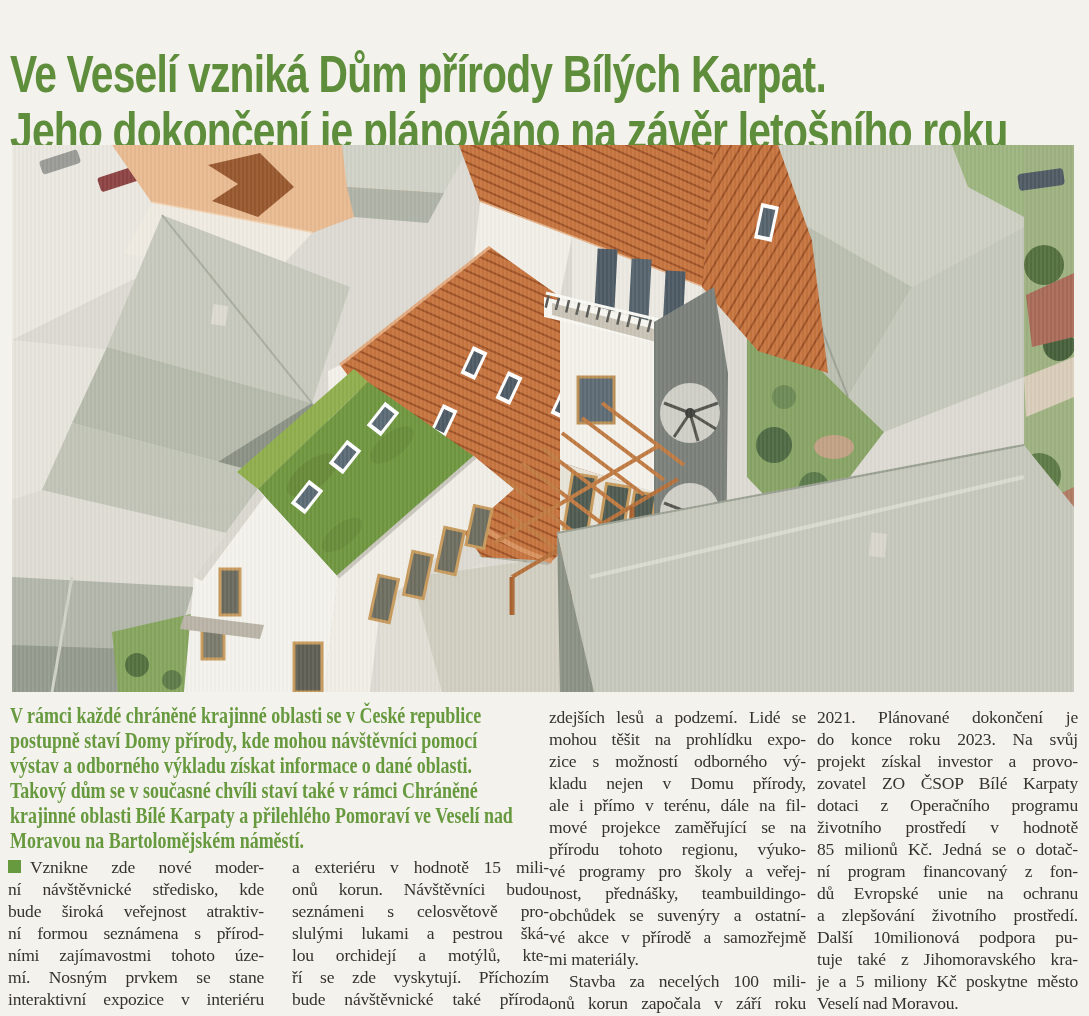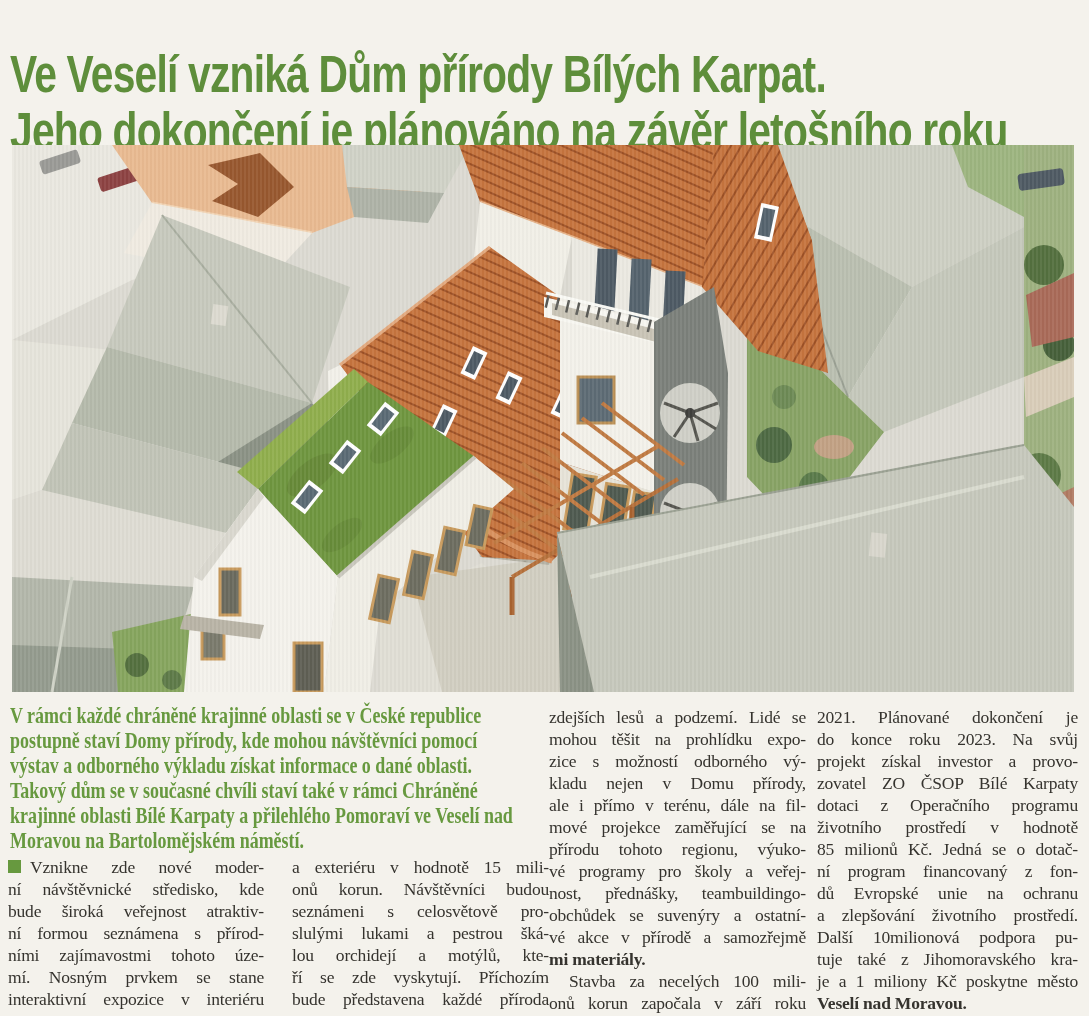--- a/index.html
+++ b/index.html
@@ -40,21 +40,21 @@
     font-size:17.5px;line-height:22px;letter-spacing:-0.2px;
   }
   #col1{left:8px;  top:856px;width:256px;}
   #col2{left:292px;top:856px;width:257px;}
   #col3{left:549px;top:706px;width:257px;}
   #col4{left:817px;top:706px;width:261px;}
   .bodyline{
     white-space:nowrap;height:22px;
     text-align:justify;text-align-last:justify;
   }
-  .bodyline.end{text-align-last:left;font-weight:bold;}
+  .bodyline.end{text-align-last:left;}
   .bodyline.indent{text-indent:20px;}
   .bullet{
     display:inline-block;width:13px;height:13px;
     background:var(--bullet-green,#67993f);
     margin-right:9px;vertical-align:baseline;
   }
 </style>
 </head>
 <body>
 
@@ -320,21 +320,21 @@
     <div class="bodyline">mí. Nosným prvkem se stane</div>
     <div class="bodyline">interaktivní expozice v interiéru</div>
   </div>
 <div class="col" id="col2">
     <div class="bodyline">a exteriéru v hodnotě 15 mili-</div>
     <div class="bodyline">onů korun. Návštěvníci budou</div>
     <div class="bodyline">seznámeni s celosvětově pro-</div>
     <div class="bodyline">slulými lukami a pestrou šká-</div>
     <div class="bodyline">lou orchidejí a motýlů, kte-</div>
     <div class="bodyline">ří se zde vyskytují. Příchozím</div>
-    <div class="bodyline">bude představena každé příroda</div>
+    <div class="bodyline">bude návštěvnické také příroda</div>
   </div>
 <div class="col" id="col3">
     <div class="bodyline">zdejších lesů a podzemí. Lidé se</div>
     <div class="bodyline">mohou těšit na prohlídku expo-</div>
     <div class="bodyline">zice s možností odborného vý-</div>
     <div class="bodyline">kladu nejen v Domu přírody,</div>
     <div class="bodyline">ale i přímo v terénu, dále na fil-</div>
     <div class="bodyline">mové projekce zaměřující se na</div>
     <div class="bodyline">přírodu tohoto regionu, výuko-</div>
     <div class="bodyline">vé programy pro školy a veřej-</div>
@@ -351,15 +351,15 @@
     <div class="bodyline">projekt získal investor a provo-</div>
     <div class="bodyline">zovatel ZO ČSOP Bílé Karpaty</div>
     <div class="bodyline">dotaci z Operačního programu</div>
     <div class="bodyline">životního prostředí v hodnotě</div>
     <div class="bodyline">85 milionů Kč. Jedná se o dotač-</div>
     <div class="bodyline">ní program financovaný z fon-</div>
     <div class="bodyline">dů Evropské unie na ochranu</div>
     <div class="bodyline">a zlepšování životního prostředí.</div>
     <div class="bodyline">Další 10milionová podpora pu-</div>
     <div class="bodyline">tuje také z Jihomoravského kra-</div>
-    <div class="bodyline">je a 1 miliony Kč poskytne město</div>
+    <div class="bodyline">je a 5 miliony Kč poskytne město</div>
     <div class="bodyline end">Veselí nad Moravou.</div>
   </div>
 
 </body></html>

